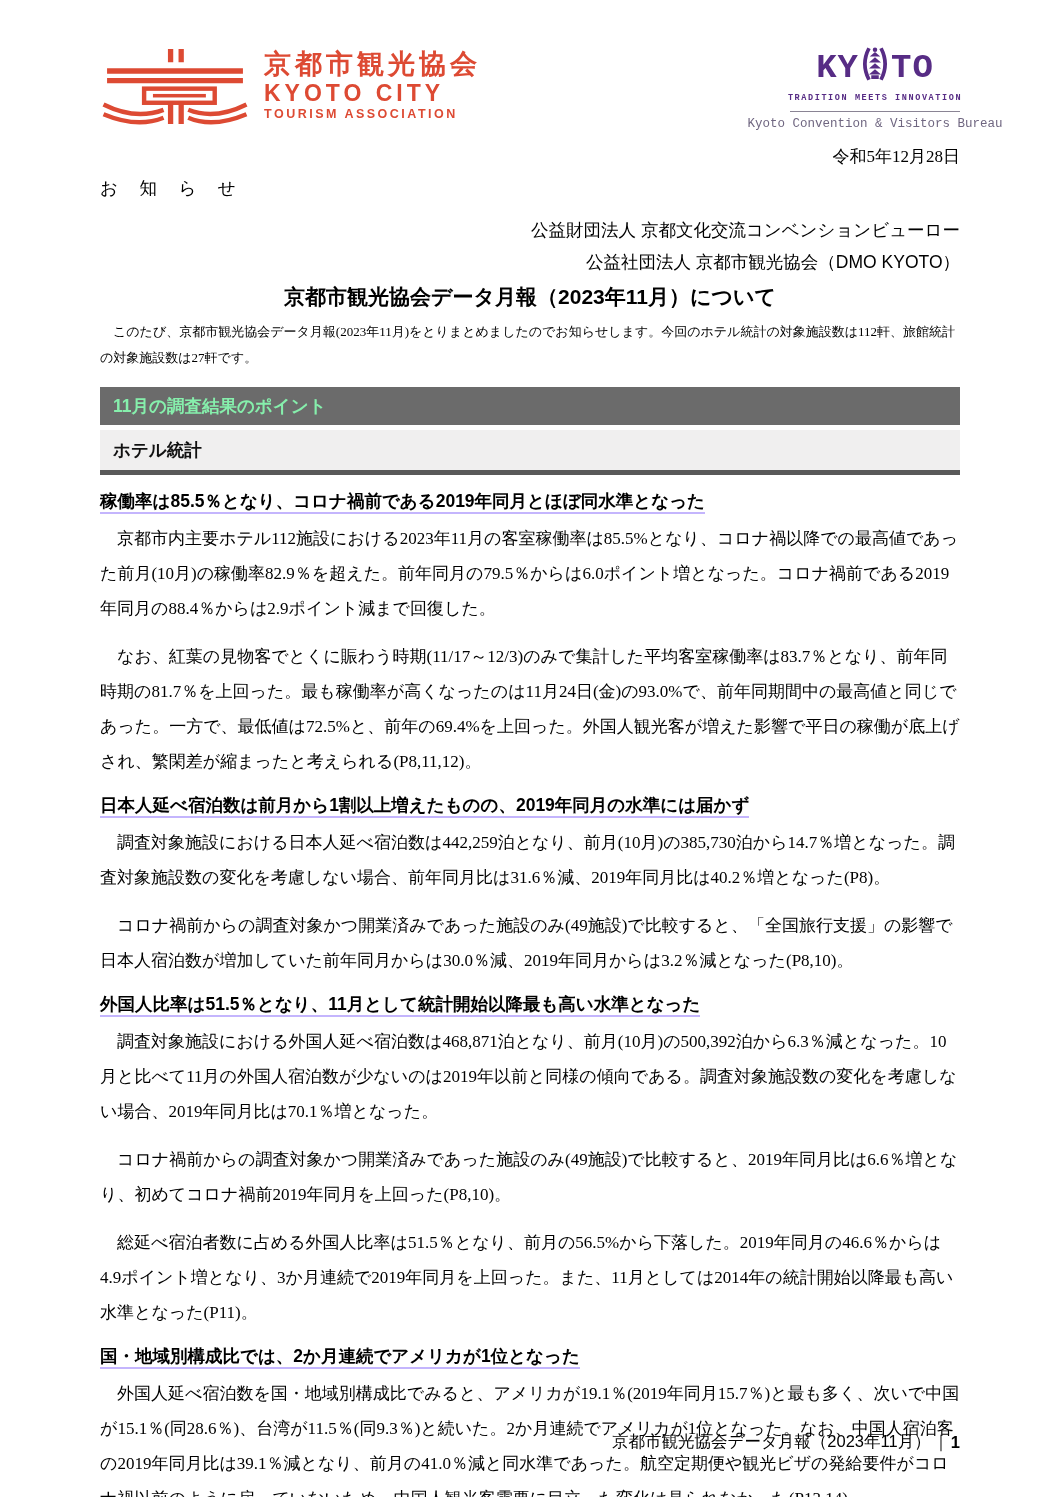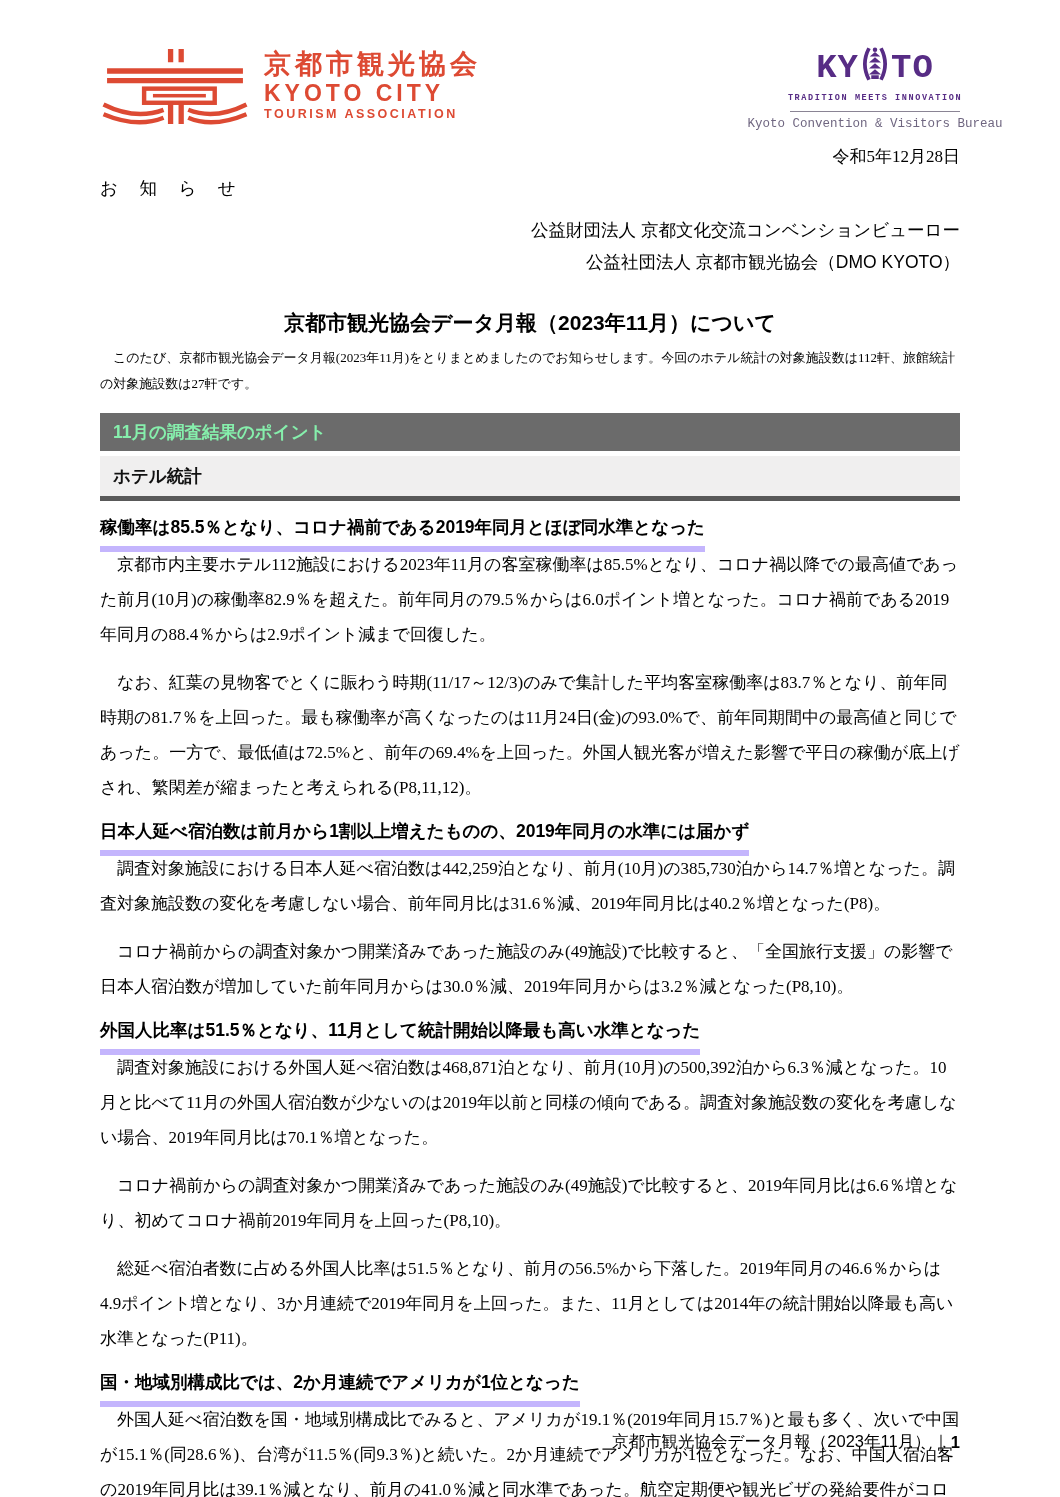--- a/index.html
+++ b/index.html
@@ -37,21 +37,21 @@
   .kyoto-bureau{color:var(--bureau-gray);font-size:12.5px;margin-top:5px;white-space:nowrap;}
 
   
   .date-line{text-align:right;font-size:17px;margin-top:14px;}
   .notice-line{font-size:17.5px;margin-top:8px;letter-spacing:2px;}
   .org-lines{text-align:right;margin-top:14px;font-family:"Liberation Sans","DejaVu Sans",sans-serif;}
   .org-lines div{font-size:17.5px;line-height:1.85;}
 
   
   .doc-title{
-    text-align:center;font-weight:bold;font-size:21px;margin-top:30px;
+    text-align:center;font-weight:bold;font-size:21px;margin-top:4px;
     font-family:"Liberation Sans","DejaVu Sans",sans-serif;
   }
   .intro{font-size:13px;line-height:2.0;text-indent:1em;margin-top:8px;}
 
   
   .banner-dark{
     margin-top:16px;background:var(--banner-dark);color:#86efac;
     font-family:"Liberation Sans","DejaVu Sans",sans-serif;
     font-weight:bold;font-size:17.5px;padding:7px 13px;
   }
@@ -61,21 +61,21 @@
     font-weight:bold;font-size:17.5px;padding:8px 13px;
     border-bottom:5px solid var(--banner-border);
   }
 
   
   .section{margin-top:14px;}
   .section-heading{
     font-family:"Liberation Sans","DejaVu Sans",sans-serif;
     font-weight:bold;font-size:17.5px;margin-bottom:8px;
   }
-  .section-heading span{border-bottom:6px solid #c4b5fd;padding-bottom:9px;}
+  .section-heading span{border-bottom:2px solid #c4b5fd;padding-bottom:1px;}
   .section p{font-size:17px;line-height:2.06;text-indent:1em;margin-bottom:13px;}
 
   
   .footer{
     position:absolute;right:100px;bottom:44px;
     font-family:"Liberation Sans","DejaVu Sans",sans-serif;
     font-size:16.5px;display:flex;align-items:center;gap:2px;
   }
   .footer .page-num{font-weight:bold;}
 </style>

